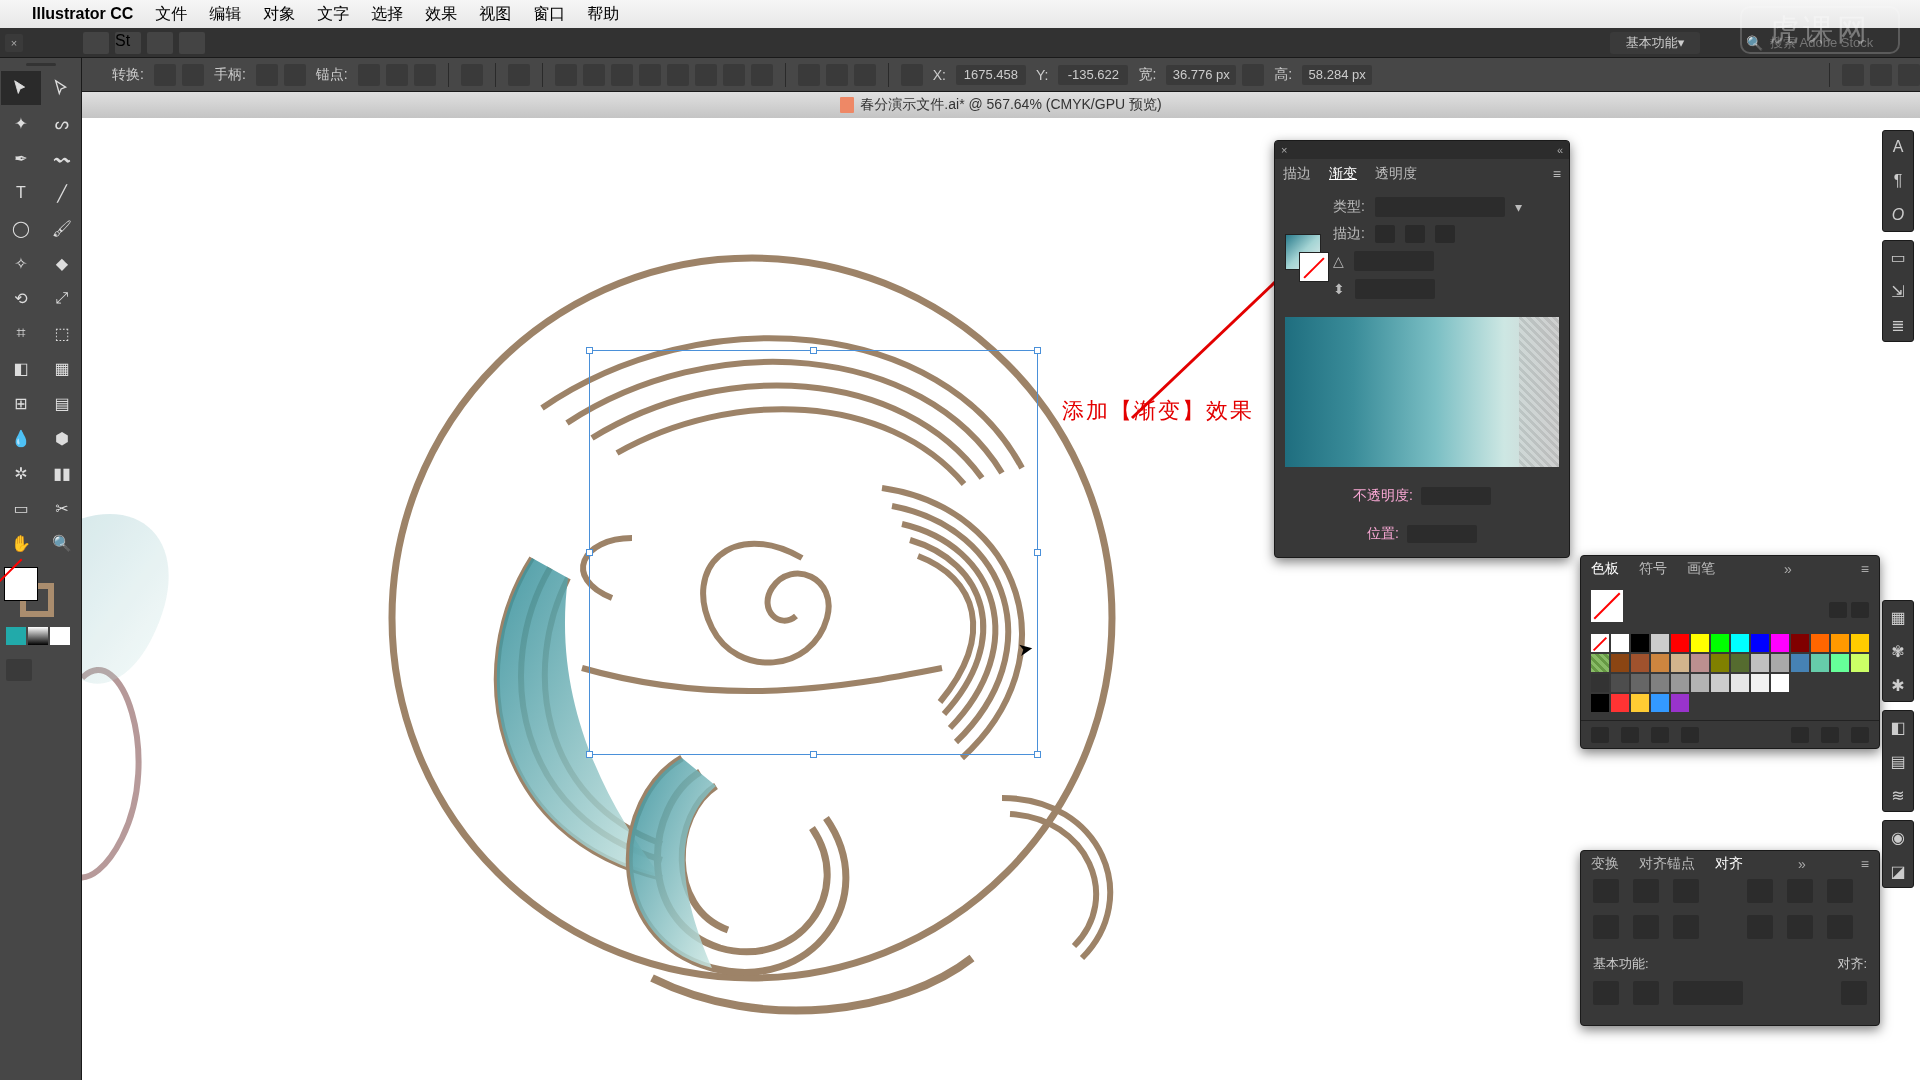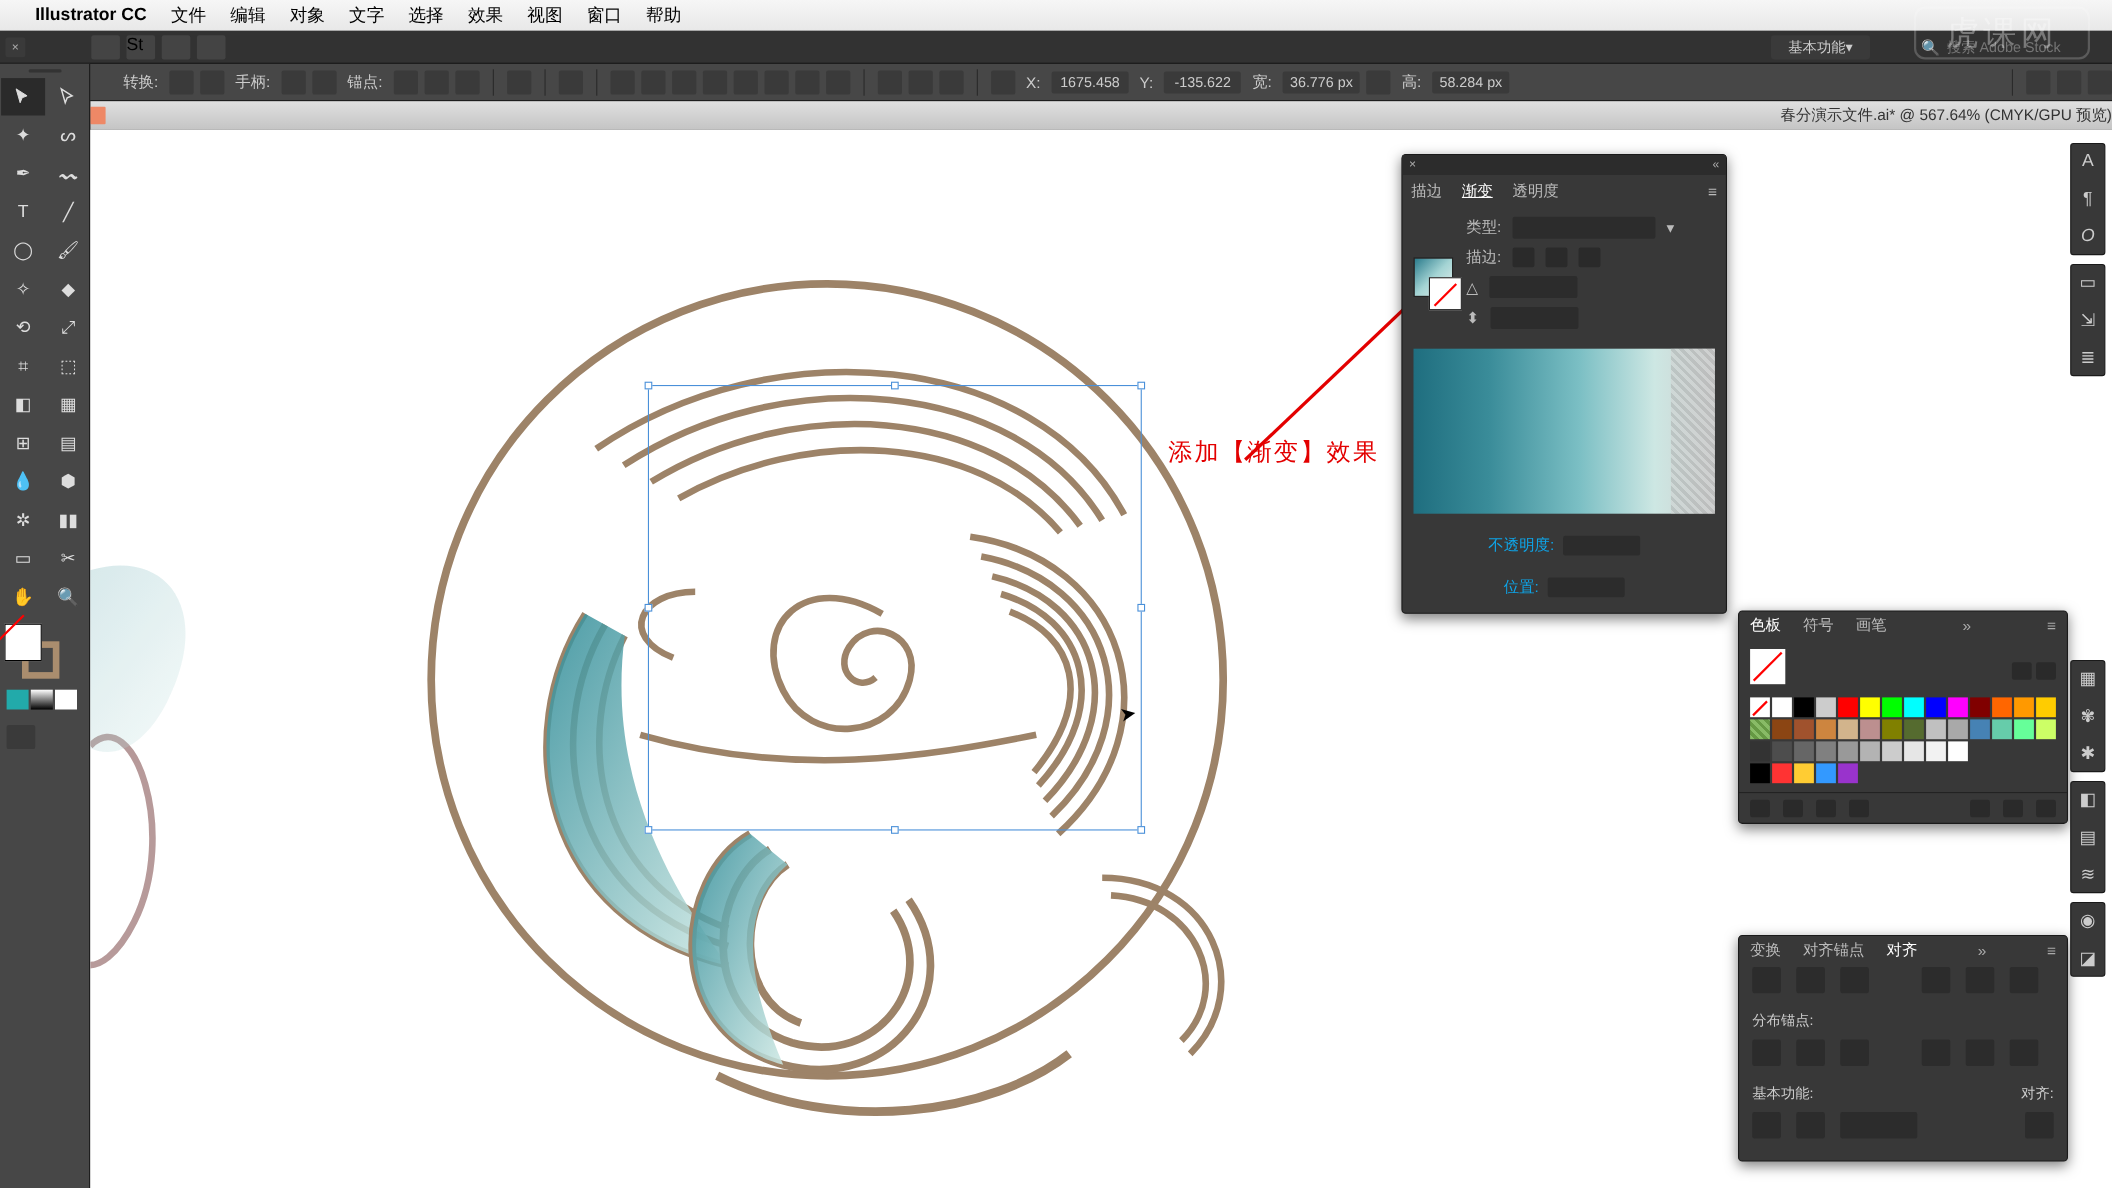--- a/index.html
+++ b/index.html
@@ -13,21 +13,21 @@
 .topbar .tb-item{width:26px;height:22px;background:#444;margin-left:6px;border-radius:2px}
 .workspace-sel{position:absolute;right:220px;height:22px;width:90px;background:#3a3a3a;color:#ccc;font-size:13px;display:flex;align-items:center;justify-content:center;border-radius:3px}
 .search-wrap{position:absolute;right:30px;display:flex;align-items:center;gap:6px}
 .search-wrap .mag{color:#888;font-size:14px}
 .search-wrap input{background:transparent;border:none;color:#888;font-size:13px;width:120px}
 .ctrlbar{height:34px;background:#474747;border-bottom:1px solid #1a1a1a;display:flex;align-items:center;padding-left:108px;gap:6px;color:#ccc;font-size:14px}
 .ctrlbar .lbl{margin:0 4px}
 .ctrlbar .btn{width:22px;height:22px;background:#3a3a3a;border-radius:2px}
 .ctrlbar .sep{width:1px;height:24px;background:#2a2a2a;margin:0 6px}
 .ctrlbar .fld{color:#ccc;font-size:13px;min-width:70px;text-align:center;background:#3a3a3a;height:20px;line-height:20px;border-radius:2px;padding:0 4px}
-.tabbar{height:26px;background:linear-gradient(#e0e0e0,#c4c4c4);display:flex;align-items:center;justify-content:space-between;font-size:14px;color:#333;margin-left:82px}
+.tabbar{height:26px;background:linear-gradient(#e0e0e0,#c4c4c4);display:flex;align-items:center;justify-content:center;font-size:14px;color:#333;margin-left:82px}
 .tabbar .doc-icon{width:14px;height:16px;background:#e86;margin-right:6px;border-radius:1px}
 .toolbox{position:absolute;left:0;top:58px;width:82px;background:#474747;border-right:1px solid #1a1a1a;padding-top:0;display:flex;flex-direction:column;height:calc(100% - 58px)}
 .toolbox .grip{height:12px;display:flex;justify-content:center;align-items:center}
 .toolbox .grip span{width:30px;height:3px;background:#333;border-radius:2px}
 .tool-grid{display:grid;grid-template-columns:40px 40px;gap:1px;padding:1px}
 .tool{width:40px;height:34px;display:flex;align-items:center;justify-content:center;color:#ddd;font-size:16px;cursor:pointer}
 .tool.sel{background:#2a2a2a}
 .tool svg{width:18px;height:18px;fill:#ddd;stroke:#ddd}
 .fill-stroke{margin:6px 4px;width:50px;height:50px;position:relative}
 .fill-stroke .f{position:absolute;left:0;top:0;width:34px;height:34px;background:#fff;border:1px solid #000}
@@ -50,21 +50,21 @@
 .grad-panel .body{padding:8px 10px 14px;font-size:14px;color:#bbb}
 .grad-panel .swatch-row{display:flex;align-items:center;gap:12px;margin-bottom:10px}
 .grad-panel .grad-sw{width:36px;height:36px;background:linear-gradient(135deg,#2a7b8c,#a4d4d4,#e8f0ee);border:1px solid #222}
 .grad-panel .none-sw{width:30px;height:30px;background:#fff;position:relative;border:1px solid #222}
 .grad-panel .none-sw::after{content:"";position:absolute;left:0;right:0;top:50%;height:2px;background:red;transform:rotate(-45deg)}
 .grad-panel .row{display:flex;align-items:center;gap:10px;margin-bottom:8px}
 .grad-panel .mini-btn{width:20px;height:18px;background:#2a2a2a;border-radius:2px}
 .grad-panel .dd{width:130px;height:20px;background:#2c2c2c;border-radius:2px}
 .grad-panel .grad-preview{height:150px;background:linear-gradient(90deg,#1f6e7f 0%,#3a8c99 25%,#7bbfc4 55%,#cde7e3 80%,#cfcfcf 100%);margin:10px 0;position:relative}
 .grad-panel .grad-preview::after{content:"";position:absolute;right:0;top:0;bottom:0;width:40px;background:repeating-linear-gradient(45deg,#cfcfcf 0 3px,#aaa 3px 6px);opacity:.5}
-.grad-panel .field{display:flex;justify-content:center;align-items:center;gap:8px;margin-top:20px;color:#0ea5e9}
+.grad-panel .field{display:flex;justify-content:center;align-items:center;gap:8px;margin-top:20px;color:#f9a8d4}
 .grad-panel .field .fld{width:70px;height:18px;background:#2c2c2c;border-radius:2px}
 .swatches-panel{position:absolute;right:40px;top:555px;width:300px;background:#383838;border:1px solid #1a1a1a;box-shadow:0 4px 12px rgba(0,0,0,.5);border-radius:4px}
 .ptabs{height:26px;display:flex;align-items:center;padding:0 10px;gap:20px;font-size:14px;color:#bbb}
 .ptabs .t.act{color:#fff}
 .ptabs .menu{margin-left:auto;color:#aaa}
 .sw-body{padding:8px 10px}
 .sw-fs{width:32px;height:32px;background:#fff;position:relative;margin-bottom:8px}
 .sw-fs::after{content:"";position:absolute;left:-2px;top:48%;right:-2px;height:2px;background:red;transform:rotate(-45deg)}
 .sw-top{display:flex;justify-content:space-between;align-items:center}
 .sw-view{display:flex;gap:4px}
@@ -454,21 +454,20 @@
   </div>
   <div class="btn-row">
     <div class="abtn"></div>
     <div class="abtn"></div>
     <div class="abtn"></div>
     <div style="width:20px"></div>
     <div class="abtn"></div>
     <div class="abtn"></div>
     <div class="abtn"></div>
   </div>
-  <div class="sect">分布锚点:</div>
   <div class="btn-row">
     <div class="abtn"></div>
     <div class="abtn"></div>
     <div class="abtn"></div>
     <div style="width:20px"></div>
     <div class="abtn"></div>
     <div class="abtn"></div>
     <div class="abtn"></div>
   </div>
   <div class="sect" style="display:flex;justify-content:space-between">

